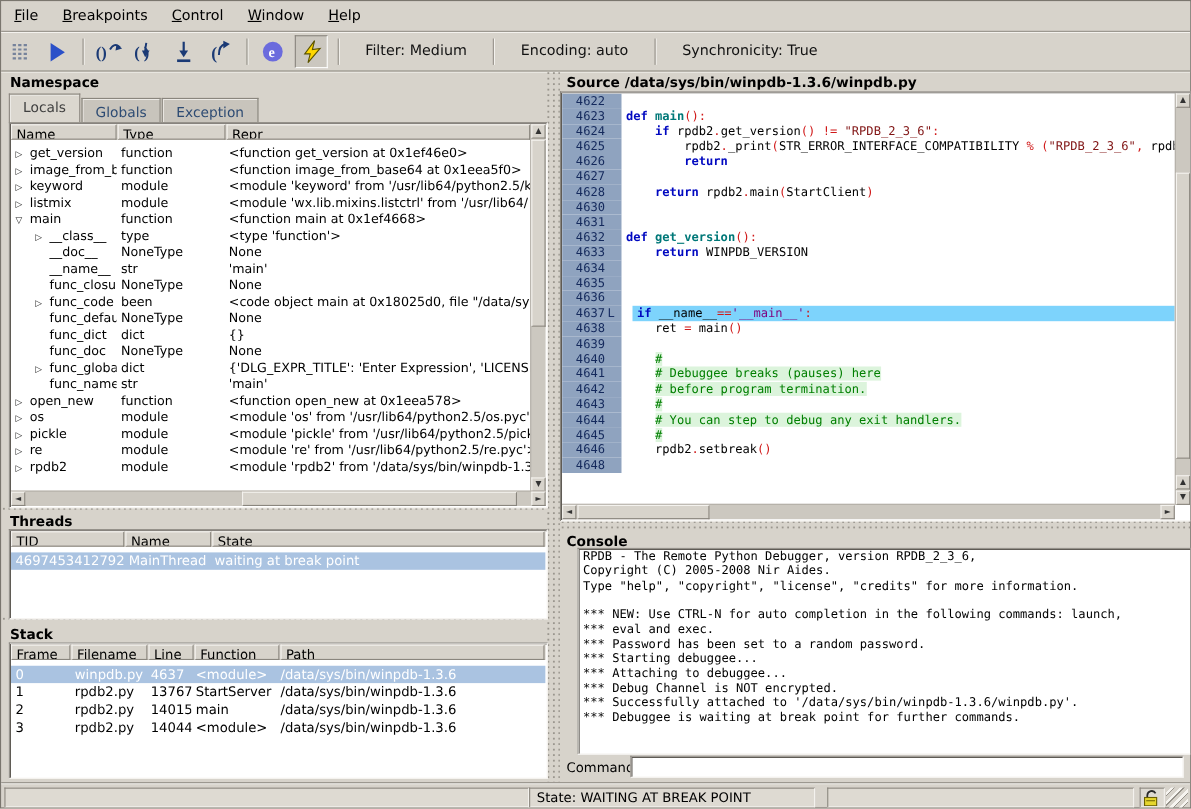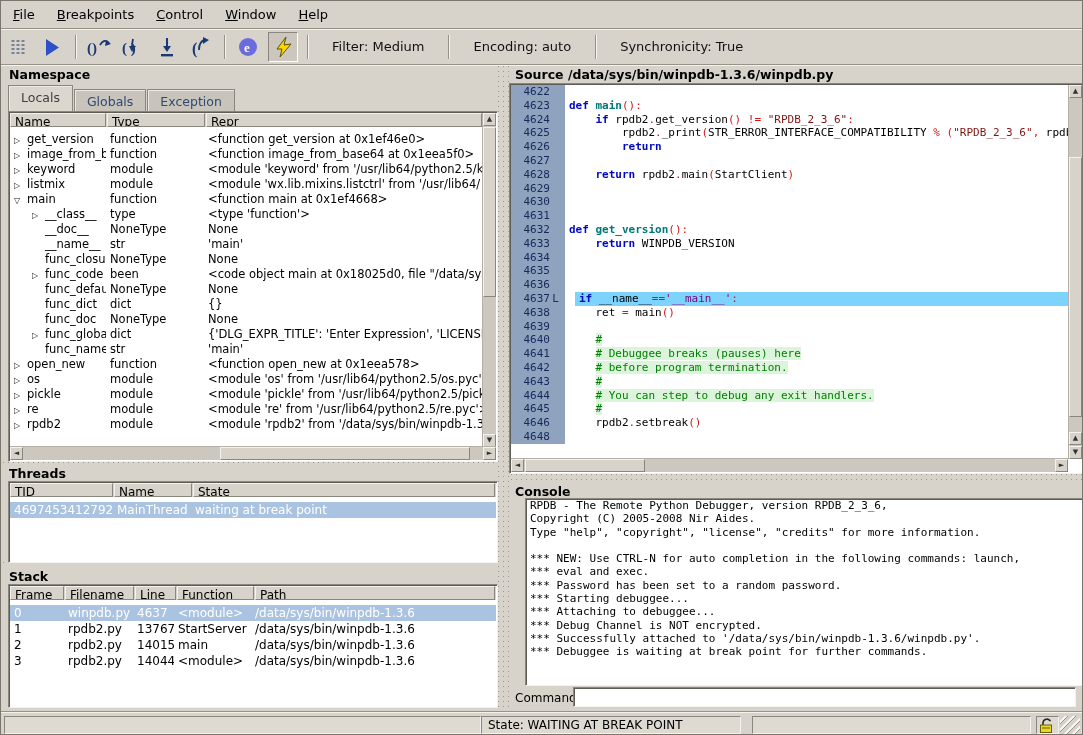--- a/index.html
+++ b/index.html
@@ -371,21 +371,20 @@
   <div class="panel-title" style="left:514px;top:66px;">Source /data/sys/bin/winpdb-1.3.6/winpdb.py</div>
   <div id="src-box" class="sunken">
     <div id="src-lines">
         <div class="src-line"><div class="gut"><span class="num">4622</span><span class="mark"></span></div><div class="code"></div></div>
         <div class="src-line"><div class="gut"><span class="num">4623</span><span class="mark"></span></div><div class="code"><span class="sp-k">def</span><span class="sp-t"> </span><span class="sp-d">main</span><span class="sp-o">():</span></div></div>
         <div class="src-line"><div class="gut"><span class="num">4624</span><span class="mark"></span></div><div class="code"><span class="sp-t">    </span><span class="sp-k">if</span><span class="sp-t"> rpdb2</span><span class="sp-o">.</span><span class="sp-t">get_version</span><span class="sp-o">()</span><span class="sp-t"> </span><span class="sp-o">!=</span><span class="sp-t"> </span><span class="sp-s">"RPDB_2_3_6"</span><span class="sp-o">:</span></div></div>
         <div class="src-line"><div class="gut"><span class="num">4625</span><span class="mark"></span></div><div class="code"><span class="sp-t">        rpdb2</span><span class="sp-o">.</span><span class="sp-t">_print</span><span class="sp-o">(</span><span class="sp-t">STR_ERROR_INTERFACE_COMPATIBILITY </span><span class="sp-o">%</span><span class="sp-t"> </span><span class="sp-o">(</span><span class="sp-s">"RPDB_2_3_6"</span><span class="sp-o">,</span><span class="sp-t"> rpdb2</span></div></div>
         <div class="src-line"><div class="gut"><span class="num">4626</span><span class="mark"></span></div><div class="code"><span class="sp-t">        </span><span class="sp-k">return</span></div></div>
         <div class="src-line"><div class="gut"><span class="num">4627</span><span class="mark"></span></div><div class="code"></div></div>
         <div class="src-line"><div class="gut"><span class="num">4628</span><span class="mark"></span></div><div class="code"><span class="sp-t">    </span><span class="sp-k">return</span><span class="sp-t"> rpdb2</span><span class="sp-o">.</span><span class="sp-t">main</span><span class="sp-o">(</span><span class="sp-t">StartClient</span><span class="sp-o">)</span></div></div>
-        <div class="src-line"><div class="gut"><span class="num">4629</span><span class="mark"></span></div><div class="code"></div></div>
         <div class="src-line"><div class="gut"><span class="num">4630</span><span class="mark"></span></div><div class="code"></div></div>
         <div class="src-line"><div class="gut"><span class="num">4631</span><span class="mark"></span></div><div class="code"></div></div>
         <div class="src-line"><div class="gut"><span class="num">4632</span><span class="mark"></span></div><div class="code"><span class="sp-k">def</span><span class="sp-t"> </span><span class="sp-d">get_version</span><span class="sp-o">():</span></div></div>
         <div class="src-line"><div class="gut"><span class="num">4633</span><span class="mark"></span></div><div class="code"><span class="sp-t">    </span><span class="sp-k">return</span><span class="sp-t"> WINPDB_VERSION</span></div></div>
         <div class="src-line"><div class="gut"><span class="num">4634</span><span class="mark"></span></div><div class="code"></div></div>
         <div class="src-line"><div class="gut"><span class="num">4635</span><span class="mark"></span></div><div class="code"></div></div>
         <div class="src-line"><div class="gut"><span class="num">4636</span><span class="mark"></span></div><div class="code"></div></div>
         <div class="src-line cur"><div class="gut"><span class="num">4637</span><span class="mark">L</span></div><div class="code"><span class="sp-k">if</span><span class="sp-t"> __name__</span><span class="sp-o">==</span><span class="sp-q">'__main__'</span><span class="sp-o">:</span></div></div>
         <div class="src-line"><div class="gut"><span class="num">4638</span><span class="mark"></span></div><div class="code"><span class="sp-t">    ret </span><span class="sp-o">=</span><span class="sp-t"> main</span><span class="sp-o">()</span></div></div>
         <div class="src-line"><div class="gut"><span class="num">4639</span><span class="mark"></span></div><div class="code"></div></div>

